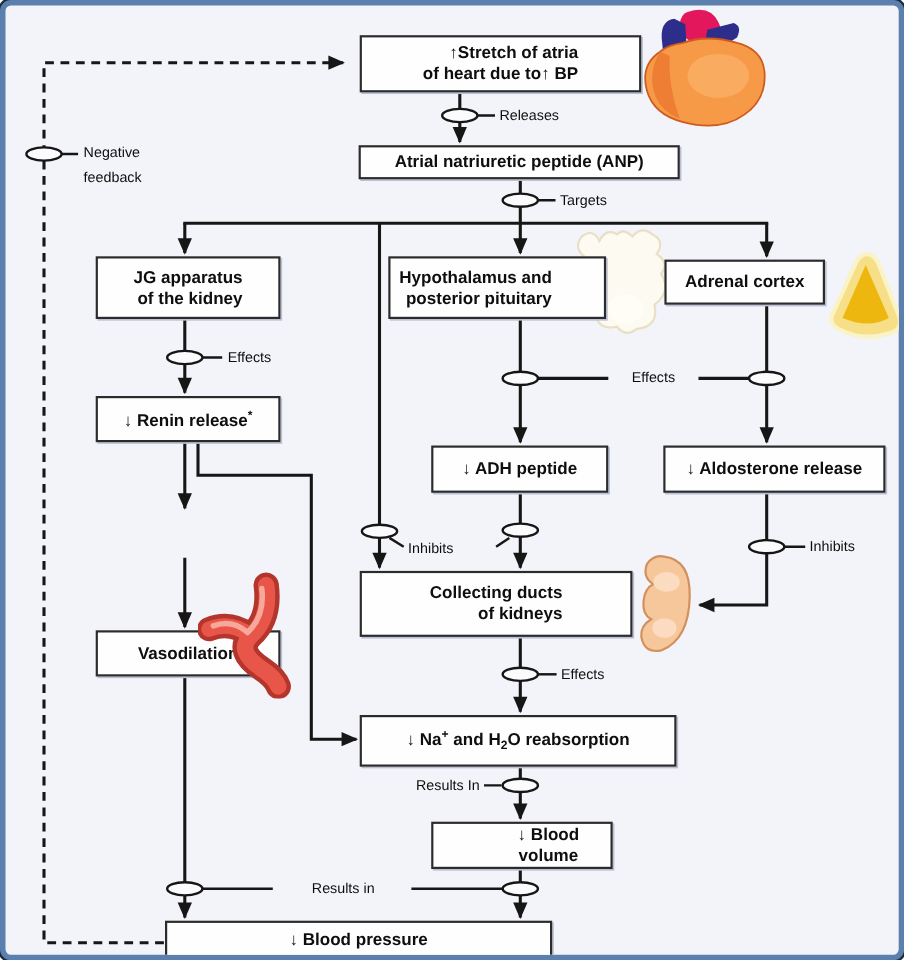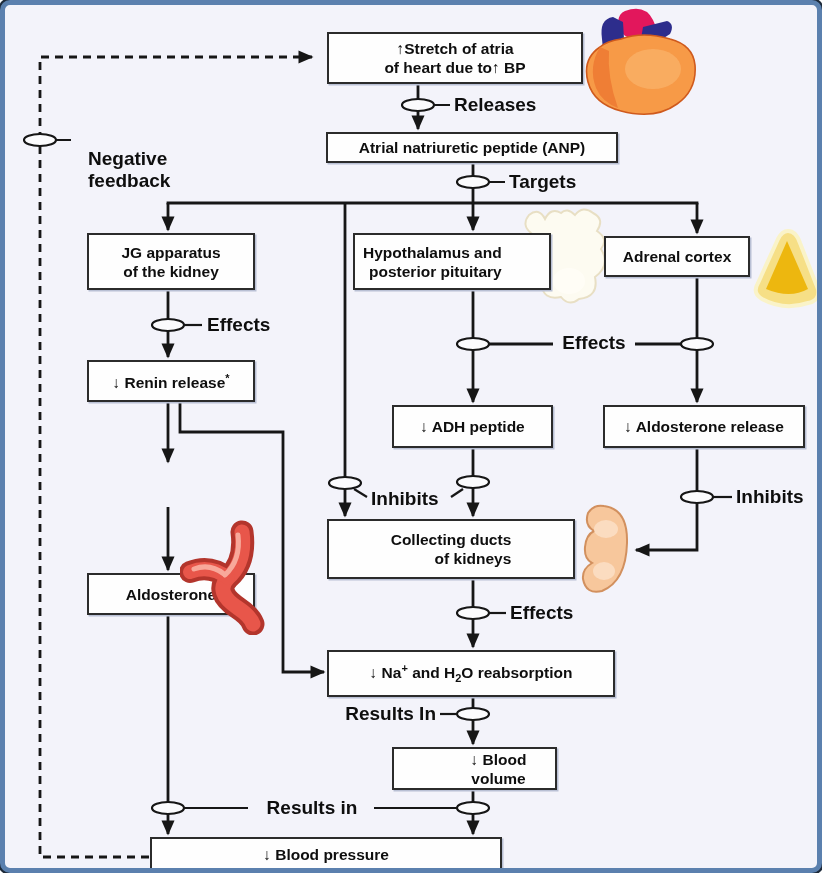--- a/index.html
+++ b/index.html
@@ -11,23 +11,23 @@
   }
   svg.connectors{position:absolute;left:0;top:0;}
   .box{
     position:absolute;box-sizing:border-box;background:#fefefe;
     border:2px solid #2b2b2b;display:flex;align-items:center;justify-content:center;
     font-weight:bold;font-size:15.5px;line-height:19px;text-align:center;
     box-shadow:1.5px 1.5px 0 #b9c0d4;z-index:2;
   }
   .box .stack{text-align:right;}
   .box .stack span{display:block;}
-  .box.center-stack .stack{text-align:center;}
+  .box.center-stack .stack{text-align:right;}
   .lbl{
-    position:absolute;font-weight:bold;font-size:19px;line-height:22px;
+    position:absolute;font-weight:normal;font-size:13px;line-height:22px;
     white-space:nowrap;z-index:3;
   }
   .icon{position:absolute;z-index:4;}
   .icon.under{z-index:1;}
   sup,sub{font-size:11px;font-weight:bold;}
 </style>
 </head>
 <body>
 
 <div class="canvas">
@@ -129,21 +129,21 @@
   <div class="box" style="left:599px;top:231px;width:146px;height:41px;">
     <span>Adrenal cortex</span>
   </div>
 
   <div class="box" style="left:82px;top:355px;width:168px;height:42px;">
     <span><span>↓ Renin release</span><sup>*</sup></span>
   </div>
 
 
   <div class="box" style="left:82px;top:568px;width:168px;height:42px;">
-    <span>Aldosterone</span>
+    <span>Vasodilation</span>
   </div>
 
   <div class="box" style="left:387px;top:400px;width:161px;height:43px;">
     <span>↓ ADH peptide</span>
   </div>
 
   <div class="box" style="left:322px;top:514px;width:248px;height:60px;">
     <div class="stack">
       <span>Collecting ducts</span>
       <span>of kidneys</span>
@@ -168,21 +168,21 @@
 
   <div class="lbl" style="left:449px;top:89px;">Releases</div>
   <div class="lbl" style="left:504px;top:166px;">Targets</div>
   <div class="lbl" style="left:202px;top:309px;">Effects</div>
   <div class="lbl" style="left:548px;top:327px;width:82px;text-align:center;">Effects</div>
   <div class="lbl" style="left:366px;top:483px;">Inhibits</div>
   <div class="lbl" style="left:731px;top:481px;">Inhibits</div>
   <div class="lbl" style="left:505px;top:597px;">Effects</div>
   <div class="lbl" style="left:320px;top:698px;width:111px;text-align:right;">Results In</div>
   <div class="lbl" style="left:246px;top:792px;width:122px;text-align:center;">Results in</div>
-  <div class="lbl" style="left:83px;top:123px;margin-top:20px;">
+  <div class="lbl" style="left:71px;top:123px;">
     <span style="display:block;">Negative</span>
     <span style="display:block;">feedback</span>
   </div>
 
   <div class="icon" style="left:568px;top:2px;width:135px;height:112px;">
     <svg width="135" height="112" viewBox="0 0 135 112">
       <path d="M52,4 Q72,-3 80,13 Q86,24 76,28 L60,32 Q46,29 45,15 Q46,6 52,4 Z" fill="#e2175c"></path>
       <path d="M29,32 Q26,12 40,10 L50,15 L52,48 L31,54 Z" fill="#2d2d8c"></path>
       <path d="M70,20 L94,14 Q102,17 97,27 L83,36 L68,32 Z" fill="#2d2d8c"></path>
       <path d="M27,40 Q9,52 15,75 Q21,97 48,104 Q82,113 104,97 Q124,83 122,58 Q120,38 97,32 Q70,24 48,32 Q34,34 27,40 Z" fill="#f79a47" stroke="#cf5a1d" stroke-width="1.6"></path>

